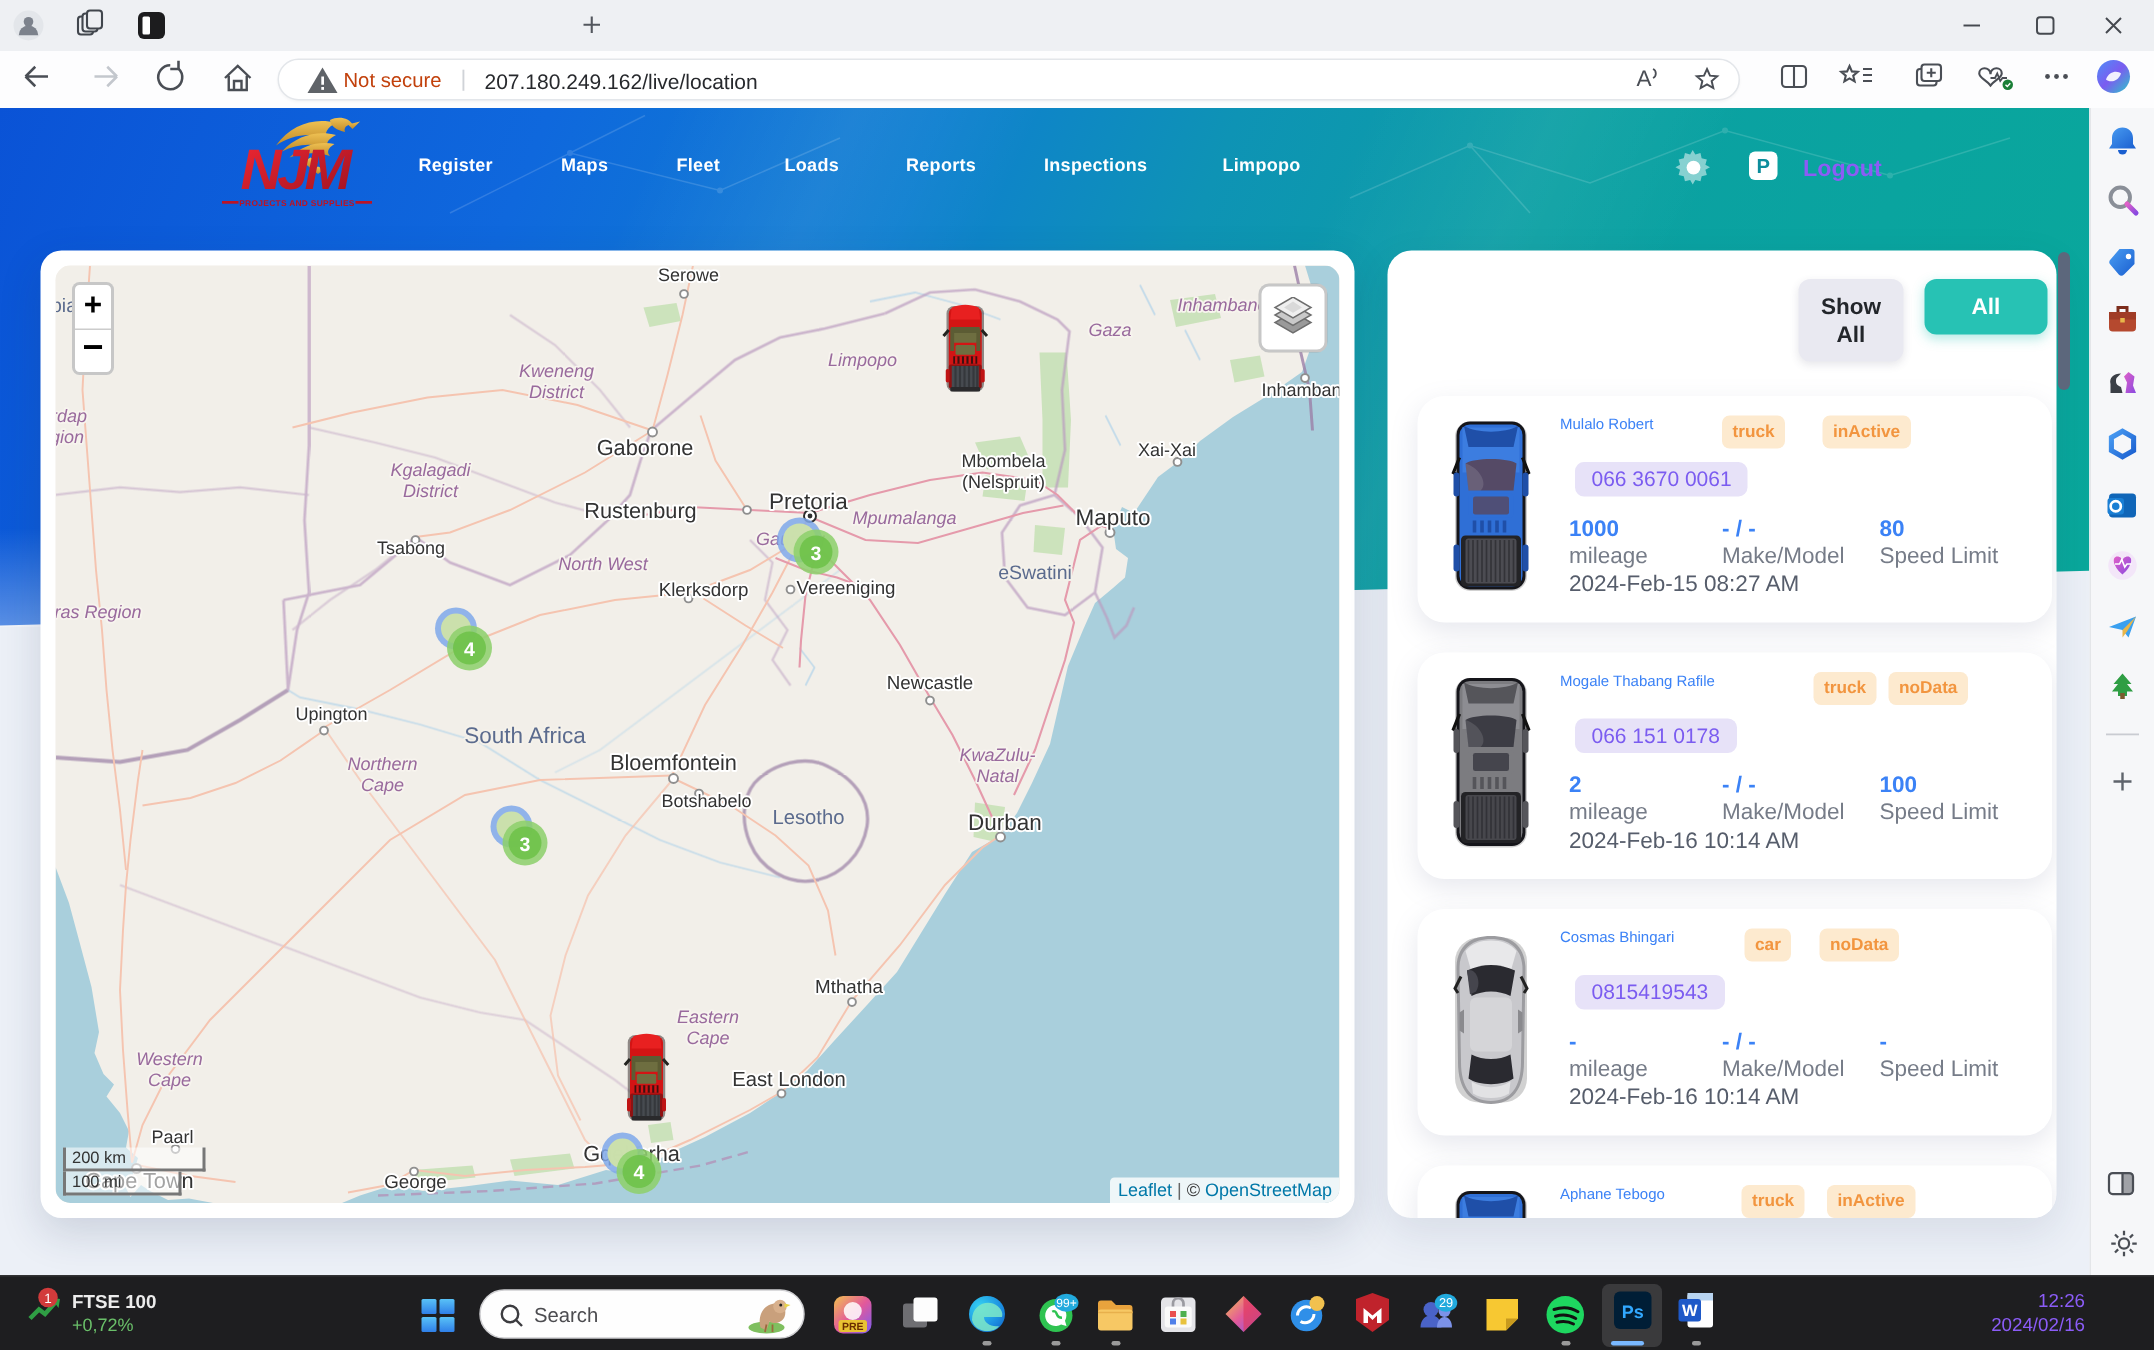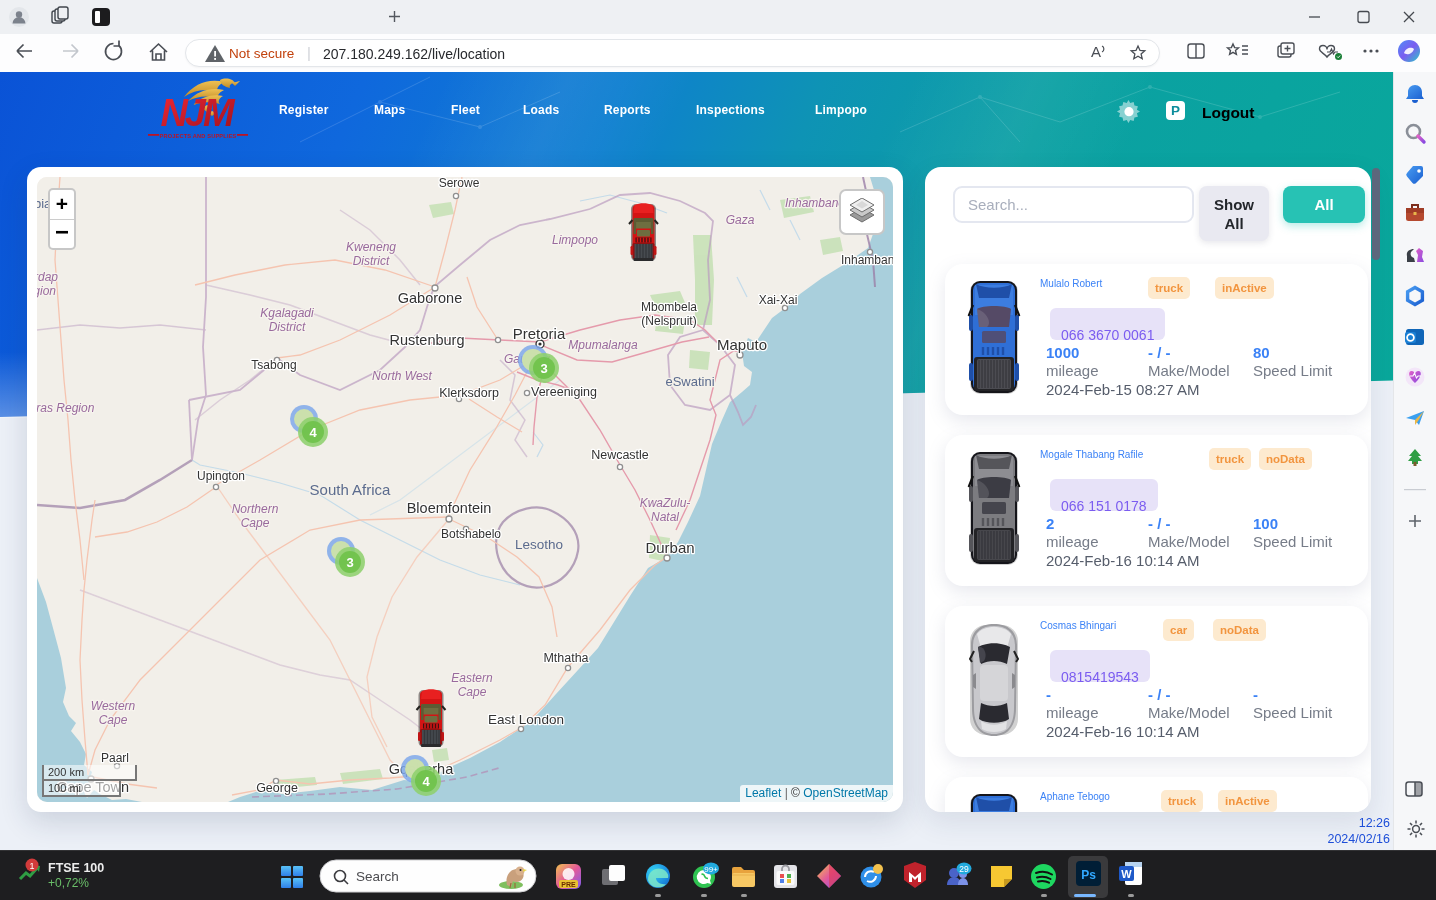--- a/index.html
+++ b/index.html
@@ -9,41 +9,41 @@
 #omni{position:absolute;left:185px;top:5px;width:975px;height:28px;border-radius:14px;background:#fff;border:1px solid #e3e6ea;box-shadow:0 1px 2px rgba(0,0,0,.04)}
 #omni .ns{position:absolute;left:43px;top:6px;font-size:13.5px;color:#c2410c}
 #omni .url{position:absolute;left:137px;top:5.5px;font-size:14px;color:#27292d}
 #omni .sep{position:absolute;left:121px;top:4px;color:#d0d3d8;font-size:15px}
 #page{position:absolute;left:0;top:72px;width:1393px;height:872px;background:#ecf0f7;overflow:hidden}
 #hero{position:absolute;left:0;top:-40px;width:1393px;height:385px;background:linear-gradient(112deg,#0a52d6 0%,#0f68dd 25%,#0e7fd0 42%,#0e93b5 55%,#0ba0a3 70%,#09a89b 100%);transform:skewY(-1.5deg);transform-origin:0 100%}
 #hero:after{content:"";position:absolute;inset:0;background:linear-gradient(115deg,transparent 30%,rgba(255,255,255,.07) 38%,transparent 46%,transparent 60%,rgba(255,255,255,.06) 68%,transparent 76%)}
 #heroL{position:absolute;left:0;top:280px;width:29px;height:66px;background:linear-gradient(to bottom,rgba(255,255,255,0),rgba(255,255,255,.32))}
 #navbar{position:absolute;left:0;top:0;width:1393px;height:78px}
 .nav a{position:absolute;top:31px;color:#fff;font-size:12px;font-weight:bold;text-decoration:none;letter-spacing:.2px}
-#logout{position:absolute;left:1202px;top:32px;color:#000000;font-size:15.5px;font-weight:bold}
+#logout{position:absolute;left:1202px;top:32px;color:#8b5cf6;font-size:15.5px;font-weight:bold}
 #pbadge{position:absolute;left:1166px;top:29px;width:19px;height:19px;background:#fff;border-radius:4px;color:#0d8d9c;font-size:13.5px;font-weight:bold;text-align:center;line-height:19px}
 #mapcard{position:absolute;left:27px;top:95px;width:876px;height:645px;background:#fff;border-radius:14px;box-shadow:0 10px 28px rgba(30,50,90,.16)}
 #mapdiv{position:absolute;left:10px;top:10px;width:856px;height:625px;border-radius:10px;overflow:hidden;background:#f2efe9}
 #panel{position:absolute;left:925px;top:95px;width:446px;height:645px;background:#fff;border-radius:16px;overflow:hidden;box-shadow:0 10px 28px rgba(30,50,90,.10)}
 #srch{position:absolute;left:28px;top:19px;width:241px;height:37px;border:2px solid #e4e7f0;border-radius:9px;color:#a8aebc;font-size:15px;line-height:33px;padding-left:13px;background:#fff}
 #showall{position:absolute;left:274px;top:19px;width:70px;height:55px;background:#e9e9f1;border-radius:8px;color:#23262b;font-size:15px;font-weight:bold;text-align:center;padding-top:9px;line-height:19px;box-shadow:0 2px 6px rgba(60,60,90,.12)}
 #allbtn{position:absolute;left:358px;top:19px;width:82px;height:37px;background:#27c2b4;border-radius:8px;color:#fff;font-size:15px;font-weight:bold;text-align:center;line-height:37px;box-shadow:0 3px 8px rgba(39,194,180,.35)}
 .vcard{position:absolute;left:20px;width:423px;height:151px;background:#fff;border-radius:18px;box-shadow:0 6px 18px rgba(120,130,160,.18)}
 .vcard .img{position:absolute;left:21px;top:15px;width:56px;height:118px}
 .vcard .nm{position:absolute;left:95px;top:14px;font-size:10px;color:#3b82f6;font-weight:500}
 .bdg{position:absolute;top:13px;height:22px;background:#fdeacf;border-radius:5px;color:#f2953f;font-size:11.5px;font-weight:bold;line-height:22px;padding:0 7px}
-.phn{position:absolute;left:105px;top:44px;height:23px;background:#e7e2f8;border-radius:6px;color:#7b5cf0;font-size:14px;line-height:23px;padding:16px 11px;font-weight:500}
+.phn{position:absolute;left:105px;top:44px;height:23px;background:#e7e2f8;border-radius:6px;color:#7b5cf0;font-size:14px;line-height:23px;padding:0 11px;font-weight:500}
 .sv{position:absolute;top:80px;font-size:15px;font-weight:bold;color:#3b82f6}
 .sl{position:absolute;top:98px;font-size:15px;color:#767c88}
 .dt{position:absolute;left:101px;top:117px;font-size:15px;color:#565d6b}
 #thumb{position:absolute;left:1372px;top:96px;width:8px;height:92px;border-radius:4px;background:#5c677c}
 #sidebar{position:absolute;left:1393px;top:72px;width:43px;height:778px;background:#f6f7f9;border-left:1px solid #e4e6e9}
 #taskbar{position:absolute;left:0;top:850px;width:1436px;height:50px;background:#1e1e20;border-top:1px solid #323234}
 .undl{position:absolute;top:43px;width:6px;height:3px;border-radius:2px;background:#9a9a9a}
-#clock{position:absolute;right:46px;top:816px;text-align:right;color:#1d4ed8;font-size:12.5px;line-height:15.5px}
+#clock{position:absolute;right:46px;top:860px;text-align:right;color:#8b5cf6;font-size:12.5px;line-height:15.5px}
 .mlbl{font-family:"Liberation Sans",sans-serif;fill:#333;paint-order:stroke;stroke:#ffffff;stroke-width:2.6px;stroke-linejoin:round}
 .mst{font-style:italic;fill:#996a9d;paint-order:stroke;stroke:#f7f4ee;stroke-width:2.4px;stroke-linejoin:round}
 .mco{fill:#5b6b8e;paint-order:stroke;stroke:#f4f1ea;stroke-width:2.6px;stroke-linejoin:round}
 .lfctl{position:absolute;background:#fff;border:2px solid rgba(0,0,0,.22);border-radius:5px}
 </style></head><body>
 
 <div id="tabbar">
  <svg width="1436" height="34" style="position:absolute;left:0;top:0">
   <circle cx="19" cy="17" r="10" fill="#e3e6ea"></circle>
   <circle cx="19" cy="14.5" r="3.2" fill="#7c828c"></circle>
@@ -401,21 +401,20 @@
   </svg>
  </div>
  <div style="position:absolute;left:5px;top:588px;width:95px;height:16px;background:rgba(255,255,255,.55);border:2px solid #777;border-top:none;font-size:11px;color:#333;padding-left:4px;line-height:14px">200 km</div>
  <div style="position:absolute;left:5px;top:604px;width:79px;height:16px;background:rgba(255,255,255,.55);border:2px solid #777;border-top:none;font-size:11px;color:#333;padding-left:4px;line-height:14px">100 mi</div>
  <div style="position:absolute;right:0;bottom:0;height:17px;background:rgba(255,255,255,.8);font-size:12px;color:#333;padding:0 5px;line-height:16px;border-radius:3px 0 0 0">
   <span style="color:#0078a8">Leaflet</span> <span style="color:#666">|</span> © <span style="color:#0078a8">OpenStreetMap</span>
  </div>
 </div>
     </div>
 <div id="panel">
-<div id="srch">Search...</div>
       <div id="showall">Show<br>All</div>
       <div id="allbtn">All</div>
 <div class="vcard" style="top:97px">
         <svg class="img" viewBox="0 0 56 118">
           <g>
 <rect x="4" y="2" width="48" height="113" rx="10" fill="rgba(0,0,0,.18)"></rect>
 <rect x="5" y="2" width="46" height="112" rx="9" fill="#15151a"></rect>
 <rect x="7" y="4" width="42" height="108" rx="7" fill="#2f6fd6"></rect>
 <path d="M9,6h38v30H9z" fill="#3c7de0"></path>
 <path d="M10,5c9,5 27,5 36,0l-3,14H13z" fill="#1f4fa8"></path>

